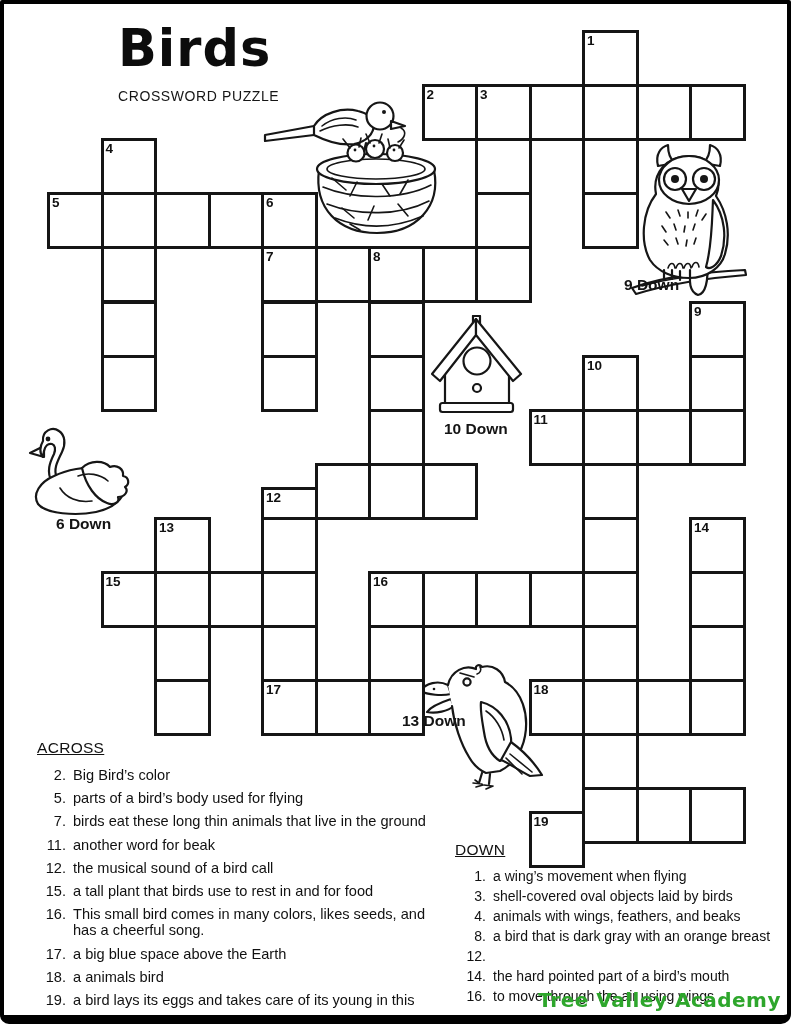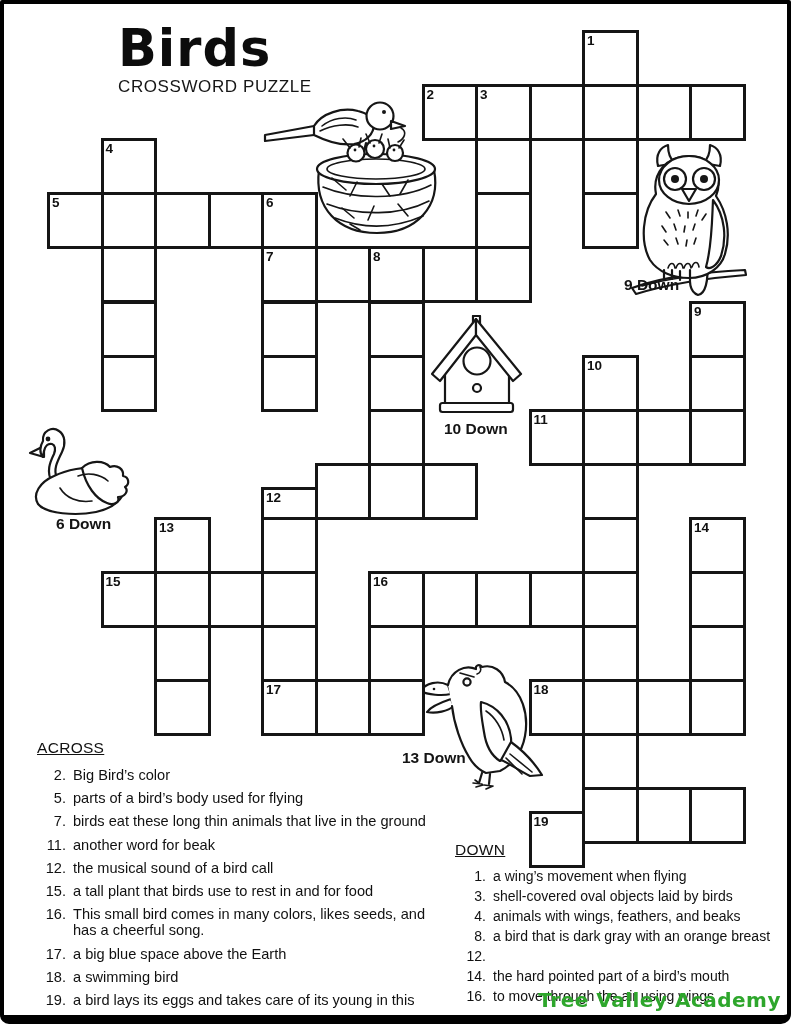--- a/index.html
+++ b/index.html
@@ -3,21 +3,21 @@
 <meta charset="utf-8">
 <style>
   html,body{margin:0;padding:0;background:#fff;}
   .page{position:relative;width:791px;height:1024px;background:#fff;overflow:hidden;
         font-family:"Liberation Sans",sans-serif;color:#111;}
   .frame{position:absolute;inset:0;border:4px solid #000;border-bottom-width:9px;
          border-radius:2px 2px 10px 9px;pointer-events:none;z-index:6;}
   .titleblock{position:absolute;left:118px;top:22px;width:250px;text-align:left;z-index:3;}
   .title{font-family:"DejaVu Sans",sans-serif;font-weight:bold;font-size:51px;line-height:1.05;
          letter-spacing:1px;color:#0c0c0c;}
-  .subtitle{font-size:17px;letter-spacing:0.6px;margin-top:1px;color:#161616;}
+  .subtitle{font-size:14px;letter-spacing:0.6px;margin-top:12px;color:#161616;}
   .cell{position:absolute;box-sizing:border-box;border:3px solid #151515;background:#fff;z-index:2;}
   .cellnum{position:absolute;left:2px;top:0px;font-size:13.5px;font-weight:bold;line-height:1.15;color:#111;}
   .illus{position:absolute;z-index:1;}
   .illus svg{display:block;}
   .downlabel{position:absolute;font-size:15.5px;font-weight:bold;color:#141414;z-index:3;white-space:nowrap;}
   .clues{position:absolute;z-index:3;}
   .clues h3{font-size:15.5px;font-weight:normal;text-decoration:underline;margin:0 0 10px 1px;letter-spacing:0.3px;}
   .clue{display:flex;align-items:flex-start;line-height:1.1;}
   .clue .cnum{flex:none;text-align:right;padding-right:7px;font-weight:normal;}
   .clue .ctext{flex:1;}
@@ -245,21 +245,21 @@
       <div class="cell" style="left: 528.5px; top: 787.4px; width: 56.5px; height: 57.1px; margin-top: 24px;">
         <span class="cellnum">19</span>
       </div>
       <div class="cell" style="left: 635.5px; top: 787.4px; width: 56.5px; height: 57.1px;"></div>
       <div class="cell" style="left: 689px; top: 787.4px; width: 56.5px; height: 57.1px;"></div>
     </div>
 
   <div class="downlabel" style="left:56px;top:515px;">6 Down</div>
   <div class="downlabel" style="left:624px;top:276px;">9 Down</div>
   <div class="downlabel" style="left:444px;top:420px;">10 Down</div>
-  <div class="downlabel" style="left:402px;top:749px;">13 Down</div>
+  <div class="downlabel" style="left:402px;top:712px;">13 Down</div>
 
   <div class="clues across-clues">
     <h3>ACROSS</h3>
     <div id="across-list">
         <div class="clue">
           <span class="cnum">2.</span>
           <span class="ctext">Big Bird’s color</span>
         </div>
         <div class="clue">
           <span class="cnum">5.</span>
@@ -284,21 +284,21 @@
         <div class="clue">
           <span class="cnum">16.</span>
           <span class="ctext">This small bird comes in many colors, likes seeds, and has a cheerful song.</span>
         </div>
         <div class="clue">
           <span class="cnum">17.</span>
           <span class="ctext">a big blue space above the Earth</span>
         </div>
         <div class="clue">
           <span class="cnum">18.</span>
-          <span class="ctext">a swimming bird</span>
+          <span class="ctext">a animals bird</span>
         </div>
         <div class="clue">
           <span class="cnum">19.</span>
           <span class="ctext">a bird lays its eggs and takes care of its young in this</span>
         </div>
       </div>
   </div>
 
   <div class="clues down-clues">
     <h3>DOWN</h3>

